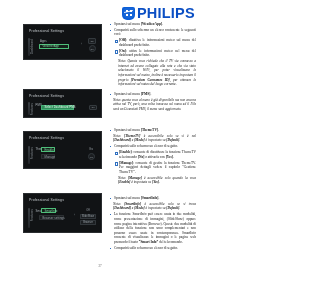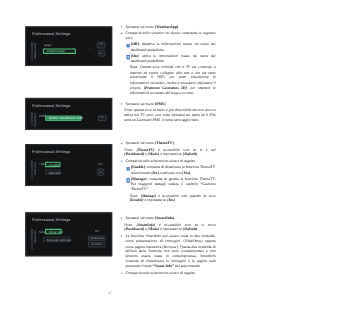--- a/index.html
+++ b/index.html
@@ -248,20 +248,24 @@
     text-align: center;
     font-size: 3.2px;
     color: #5a5a5a;
   }
 </style>
 </head>
 <body>
 
 <div class="page">
 
+  <div class="brand">
+    <span class="shield"></span>
+    <span class="wordmark">PHILIPS</span>
+  </div>
 
   <div class="panel" style="top:24px;height:36px;">
     <div class="panel-title">Professional Settings</div>
     <div class="rail" style="left:4px;top:13px;height:18px;"></div>
     <div class="side-label" style="left:6.5px;top:14px;">Dashboard</div>
     <div class="menu-label" style="left:16px;top:13.5px;">Apps</div>
     <div class="row sel-outline" style="left:15px;top:18.5px;width:30px;height:5px;">WeatherApp</div>
     <div class="chip" style="left:64px;top:13px;">Off</div>
     <div class="chip round" style="left:64.5px;top:20px;">On</div>
     <div class="caret" style="left:57px;top:17px;">›</div>

